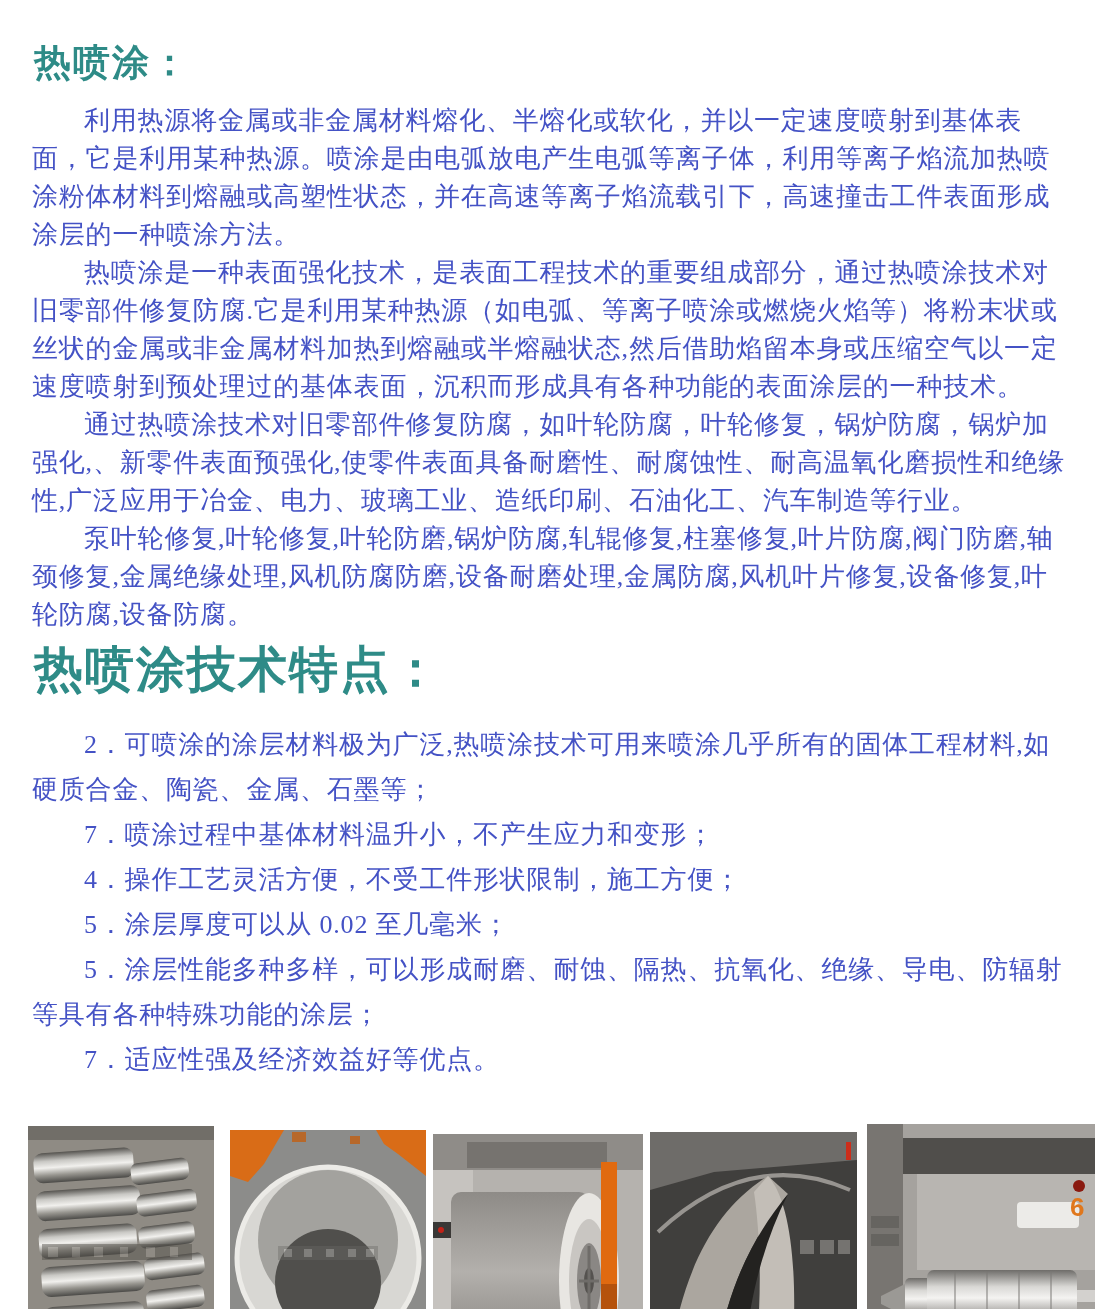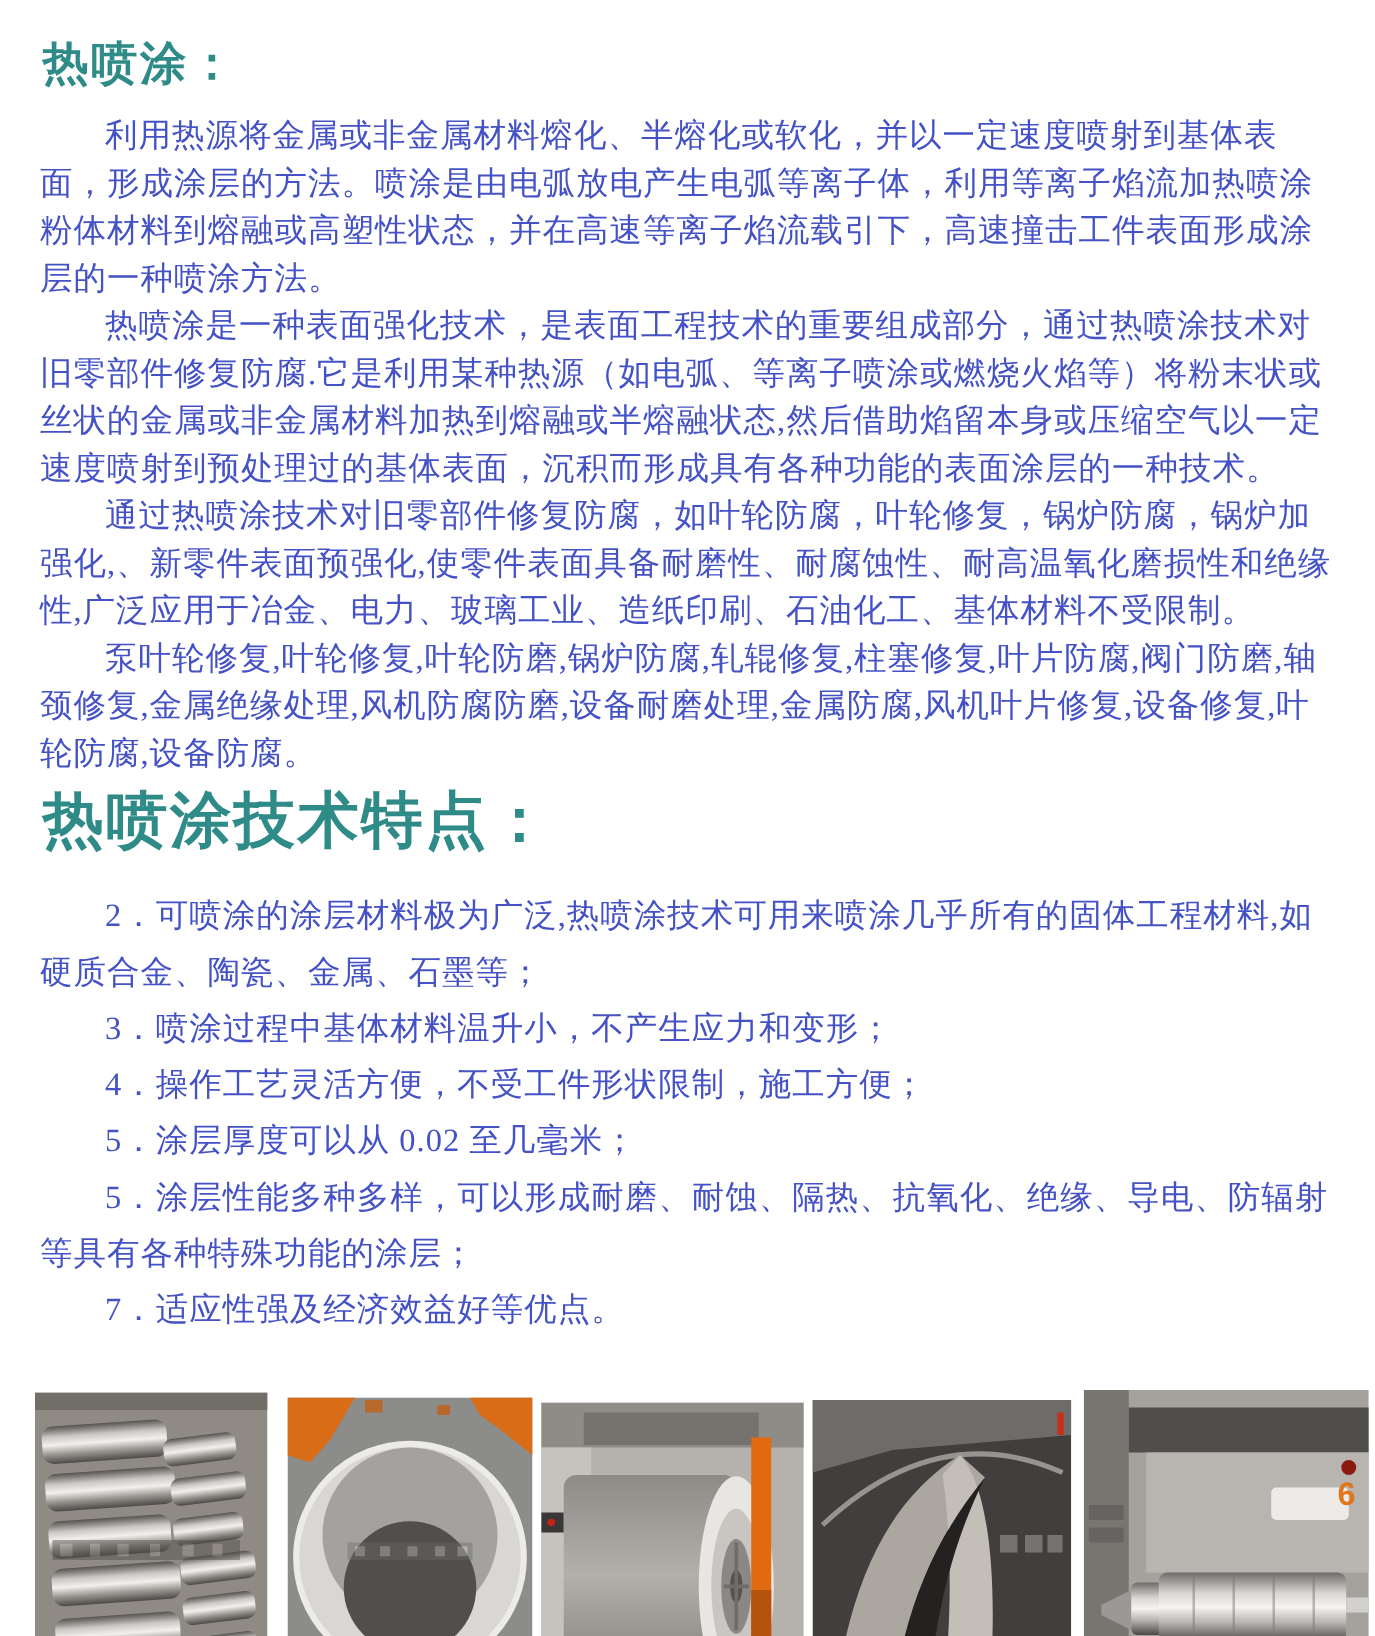--- a/index.html
+++ b/index.html
@@ -7,21 +7,21 @@
   body {
     width:1100px; height:1309px; overflow:hidden;
     font-family:"Liberation Serif","DejaVu Serif",serif;
   }
   .page { width:1100px; padding:24px 30px 0 32px; }
 
   .doc-heading {
     font-family:"Liberation Sans","DejaVu Sans",sans-serif;
     font-weight:700; color:#2e8b87; letter-spacing:2px;
   }
-  .h1a { font-size:37px; line-height:46px; margin:4px 0 16px 2px; }
+  .h1a { font-size:37px; line-height:46px; margin:16px 0 16px 2px; }
   .h2a { font-size:49px; line-height:50px; margin:10px 0 28px 2px; }
 
   .body-text { color:#4452c5; font-size:26px; line-height:38px; letter-spacing:0.8px; }
   .body-text p { text-indent:2em; margin:0; }
 
   .features { color:#4452c5; font-size:26px; line-height:45px; letter-spacing:0.8px; }
   .features p { text-indent:2em; margin:0; }
 
   .photos {
     margin:42px 0 0 -4px;
@@ -36,31 +36,31 @@
   .p5 { width:228px; margin-top:0;    margin-right:0;    }
 </style>
 </head>
 <body>
 
 <div class="page">
 
   <h1 class="doc-heading h1a">热喷涂：</h1>
 
   <div class="body-text">
-    <p>利用热源将金属或非金属材料熔化、半熔化或软化，并以一定速度喷射到基体表面，形成涂层的方法。喷涂是由电弧放电产生电弧等离子体，利用等离子焰流加热喷涂粉体材料到熔融或高塑性状态，并在高速等离子焰流载引下，高速撞击工件表面形成涂层的一种喷涂方法。</p>
+    <p>利用热源将金属或非金属材料熔化、半熔化或软化，并以一定速度喷射到基体表面，它是利用某种热源。喷涂是由电弧放电产生电弧等离子体，利用等离子焰流加热喷涂粉体材料到熔融或高塑性状态，并在高速等离子焰流载引下，高速撞击工件表面形成涂层的一种喷涂方法。</p>
     <p>热喷涂是一种表面强化技术，是表面工程技术的重要组成部分，通过热喷涂技术对旧零部件修复防腐.它是利用某种热源（如电弧、等离子喷涂或燃烧火焰等）将粉末状或丝状的金属或非金属材料加热到熔融或半熔融状态,然后借助焰留本身或压缩空气以一定速度喷射到预处理过的基体表面，沉积而形成具有各种功能的表面涂层的一种技术。</p>
-    <p>通过热喷涂技术对旧零部件修复防腐，如叶轮防腐，叶轮修复，锅炉防腐，锅炉加强化,、新零件表面预强化,使零件表面具备耐磨性、耐腐蚀性、耐高温氧化磨损性和绝缘性,广泛应用于冶金、电力、玻璃工业、造纸印刷、石油化工、基体材料不受限制。</p>
+    <p>通过热喷涂技术对旧零部件修复防腐，如叶轮防腐，叶轮修复，锅炉防腐，锅炉加强化,、新零件表面预强化,使零件表面具备耐磨性、耐腐蚀性、耐高温氧化磨损性和绝缘性,广泛应用于冶金、电力、玻璃工业、造纸印刷、石油化工、汽车制造等行业。</p>
     <p>泵叶轮修复,叶轮修复,叶轮防磨,锅炉防腐,轧辊修复,柱塞修复,叶片防腐,阀门防磨,轴颈修复,金属绝缘处理,风机防腐防磨,设备耐磨处理,金属防腐,风机叶片修复,设备修复,叶轮防腐,设备防腐。</p>
   </div>
 
   <h2 class="doc-heading h2a">热喷涂技术特点：</h2>
 
   <div class="features">
     <p>2．可喷涂的涂层材料极为广泛,热喷涂技术可用来喷涂几乎所有的固体工程材料,如硬质合金、陶瓷、金属、石墨等；</p>
-    <p>3．喷涂过程中基体材料温升小，不产生应力和变形；</p>
+    <p>7．喷涂过程中基体材料温升小，不产生应力和变形；</p>
     <p>4．操作工艺灵活方便，不受工件形状限制，施工方便；</p>
     <p>5．涂层厚度可以从 0.02 至几毫米；</p>
     <p>5．涂层性能多种多样，可以形成耐磨、耐蚀、隔热、抗氧化、绝缘、导电、防辐射等具有各种特殊功能的涂层；</p>
     <p>7．适应性强及经济效益好等优点。</p>
   </div>
 
   <div class="photos">
 
     <div class="photo p1">
       <svg width="186" height="258" viewBox="0 0 186 258">

